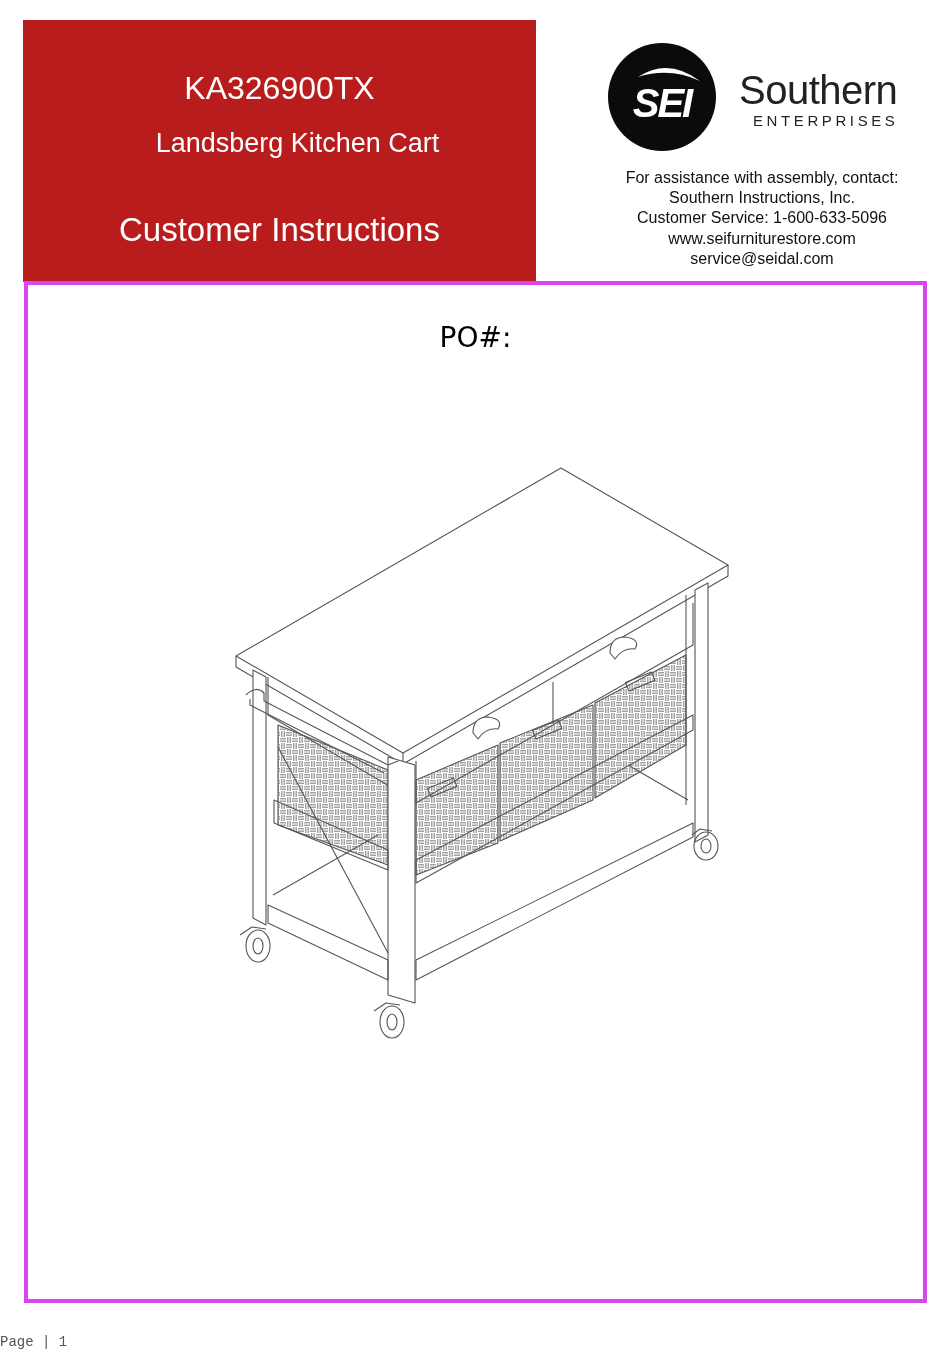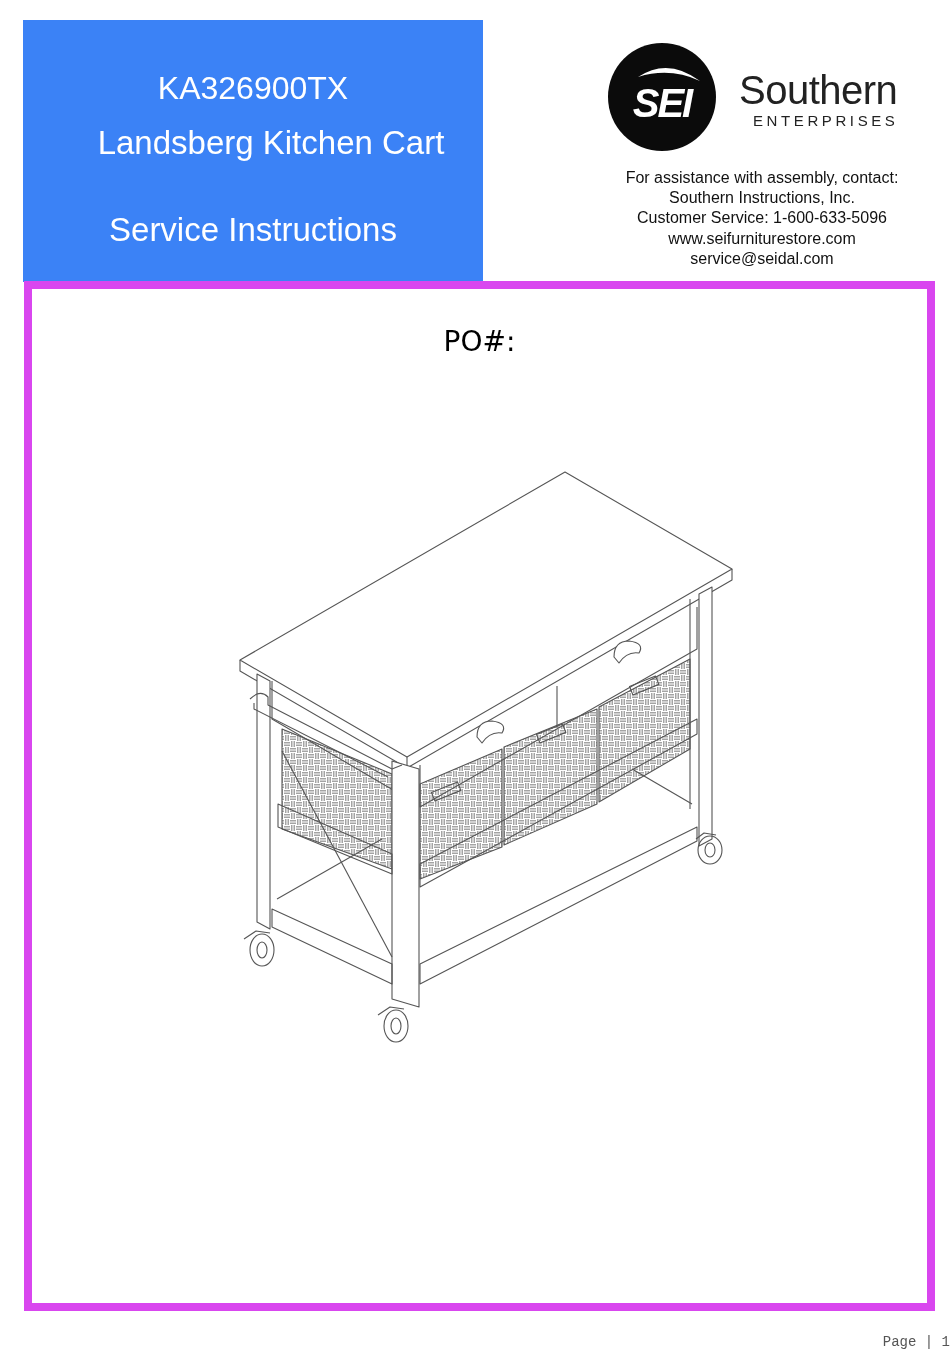--- a/index.html
+++ b/index.html
@@ -1,54 +1,54 @@
 <!DOCTYPE html>
 <html><head>
   <meta charset="utf-8">
   <style>
     html, body { margin: 0; padding: 0; background: #ffffff; }
     body { width: 950px; height: 1371px; position: relative; overflow: hidden; font-family: "Liberation Sans", sans-serif; color: #000; }
 
     .title-block {
-      position: absolute; left: 23px; top: 20px; width: 460px; height: 262px;
-      background: #3b82f6; color: #fff; text-align: center;
+      position: absolute; left: 23px; top: 20px; width: 513px; height: 262px;
+      background: #b91c1c; color: #fff; text-align: center;
     }
     .title-block .model { position: absolute; left: 0; right: 0; top: 50px; font-size: 32px; line-height: 36px; }
-    .title-block .product { position: absolute; left: 0; right: 4px; top: 104px; font-size: 33px; line-height: 38px; margin-left: 40px; }
+    .title-block .product { position: absolute; left: 0; right: 4px; top: 104px; font-size: 27px; line-height: 38px; margin-left: 40px; }
     .title-block .doc-type { position: absolute; left: 0; right: 0; top: 191px; font-size: 33px; line-height: 38px; }
 
     .brand-block { position: absolute; left: 536px; top: 20px; width: 390px; height: 262px; margin-left: 31px; }
     .logo-circle {
       position: absolute; left: 41px; top: 23px; width: 108px; height: 108px;
       border-radius: 50%; background: #0b0b0b;
     }
     .logo-circle svg { position: absolute; left: 0; top: 0; }
     .brand-name { position: absolute; left: 172px; top: 48px; font-size: 40px; line-height: 44px; color: #222; letter-spacing: -0.5px; text-align: right; }
     .brand-sub { position: absolute; left: 186px; top: 92px; font-size: 15px; line-height: 18px; font-weight: normal; letter-spacing: 3.6px; color: #222; }
 
     .contact { position: absolute; left: 0; right: 0; top: 148px; text-align: center; font-size: 16px; line-height: 20.2px; color: #111; }
     .contact div { white-space: nowrap; }
 
     .main-frame {
       position: absolute; left: 24px; top: 281px; width: 895px; height: 1014px;
-      border: 8px solid #d946ef; background: #fff;
+      border: 4px solid #d946ef; background: #fff;
     }
     .po-label { position: absolute; left: 0; right: 0; top: 37px; text-align: center; font-size: 28px; line-height: 32px; font-family: "DejaVu Sans", sans-serif; }
 
     .illustration { position: absolute; left: 180px; top: 170px; width: 540px; height: 600px; }
 
-    .page-footer { position: absolute; left: 0; right: 0; top: 1334px; text-align: right; font-family: "Liberation Mono", monospace; font-size: 14px; color: #555; }
+    .page-footer { position: absolute; left: 0; right: 0; top: 1334px; text-align: left; font-family: "Liberation Mono", monospace; font-size: 14px; color: #555; }
   </style>
 </head>
 <body>
 
 <div class="title-block">
   <div class="model">KA326900TX</div>
   <div class="product">Landsberg Kitchen Cart</div>
-  <div class="doc-type">Service Instructions</div>
+  <div class="doc-type">Customer Instructions</div>
 </div>
 
 <div class="brand-block">
   <div class="logo-circle">
     <svg width="108" height="108" viewBox="0 0 108 108">
       <path d="M30 34 Q60 14 92 38 Q62 24 30 34 Z" fill="#fff"></path>
       <text x="54" y="74" text-anchor="middle" font-family="Liberation Sans, sans-serif" font-size="40" font-weight="bold" font-style="italic" fill="#fff" letter-spacing="-2">SEI</text>
     </svg>
   </div>
   <div class="brand-name">Southern</div>

